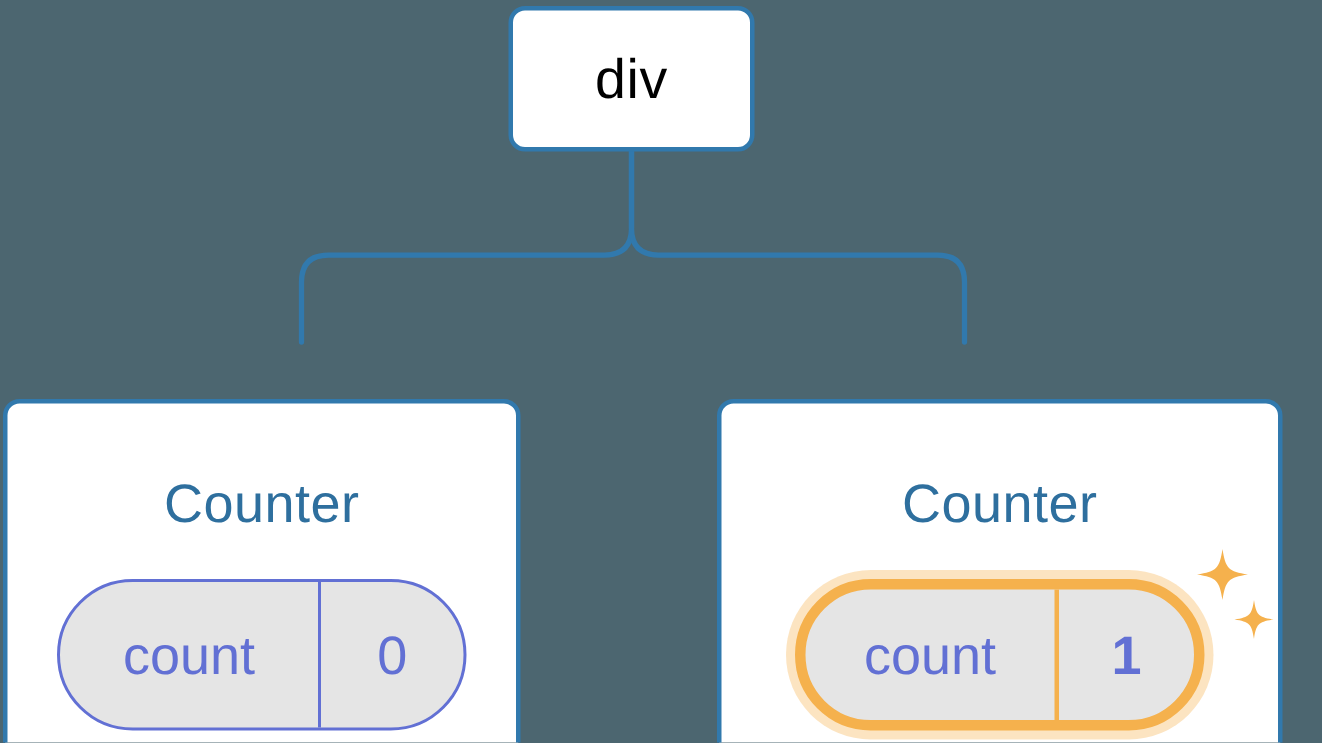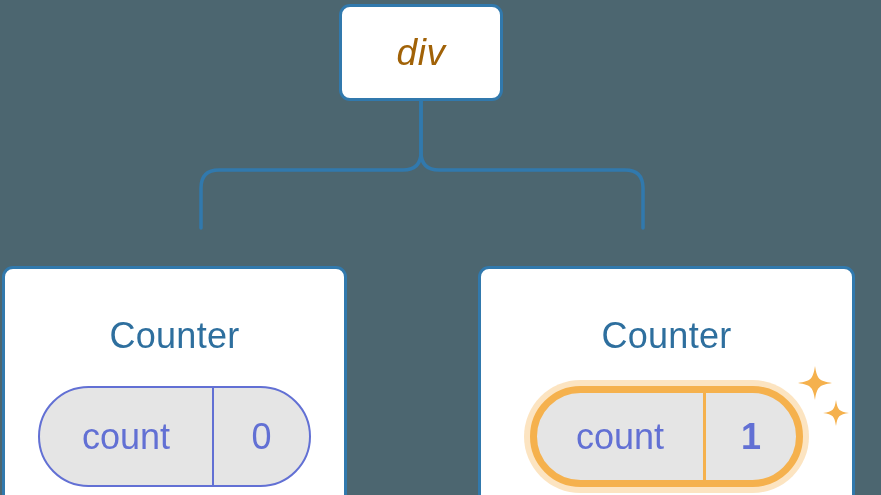--- a/index.html
+++ b/index.html
@@ -42,25 +42,24 @@
   .node-root {
     left: 339px;
     top: 4px;
     width: 164px;
     height: 97px;
     display: flex;
     align-items: center;
     justify-content: center;
   }
   .root-label {
-    color: #a16207;
+    color: #000000;
     font-size: 37px;
     line-height: 1;
     letter-spacing: 0.5px;
-    font-style: italic;
   }
 
   
   .node-child {
     top: 227px;
     height: 268px;
     border-bottom-left-radius: 11px;
     border-bottom-right-radius: 11px;
     display: flex;
     flex-direction: column;

